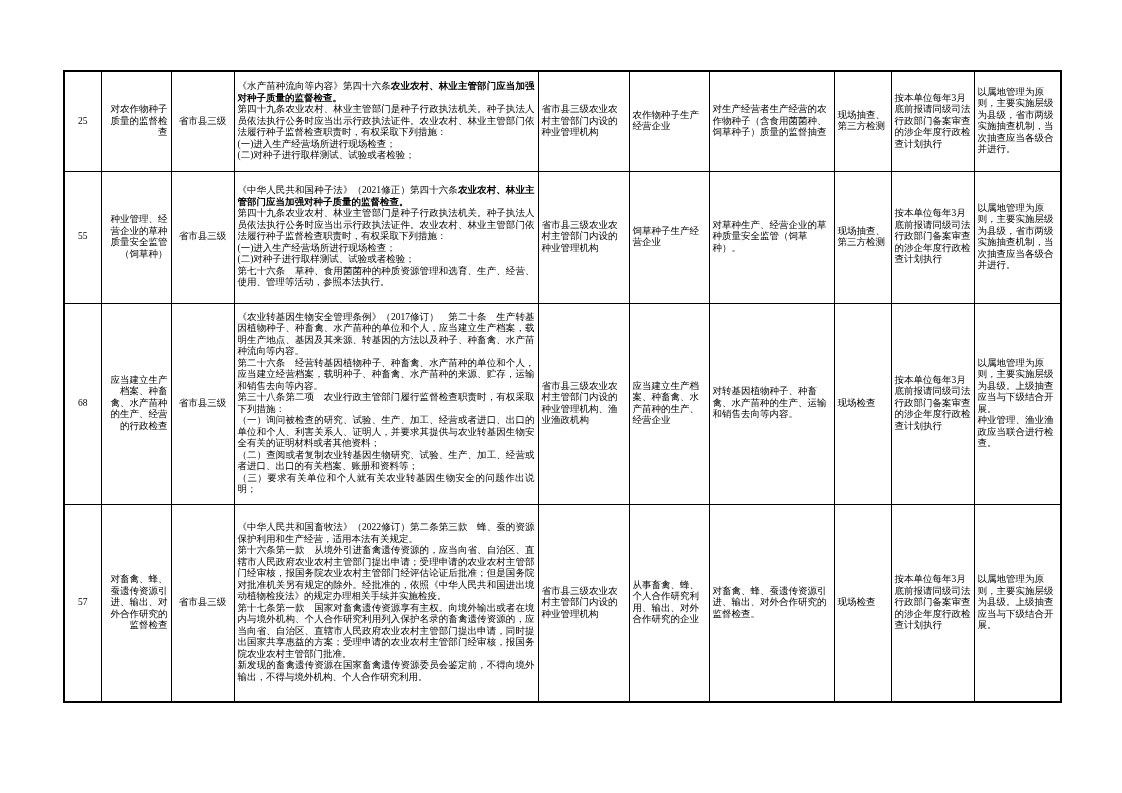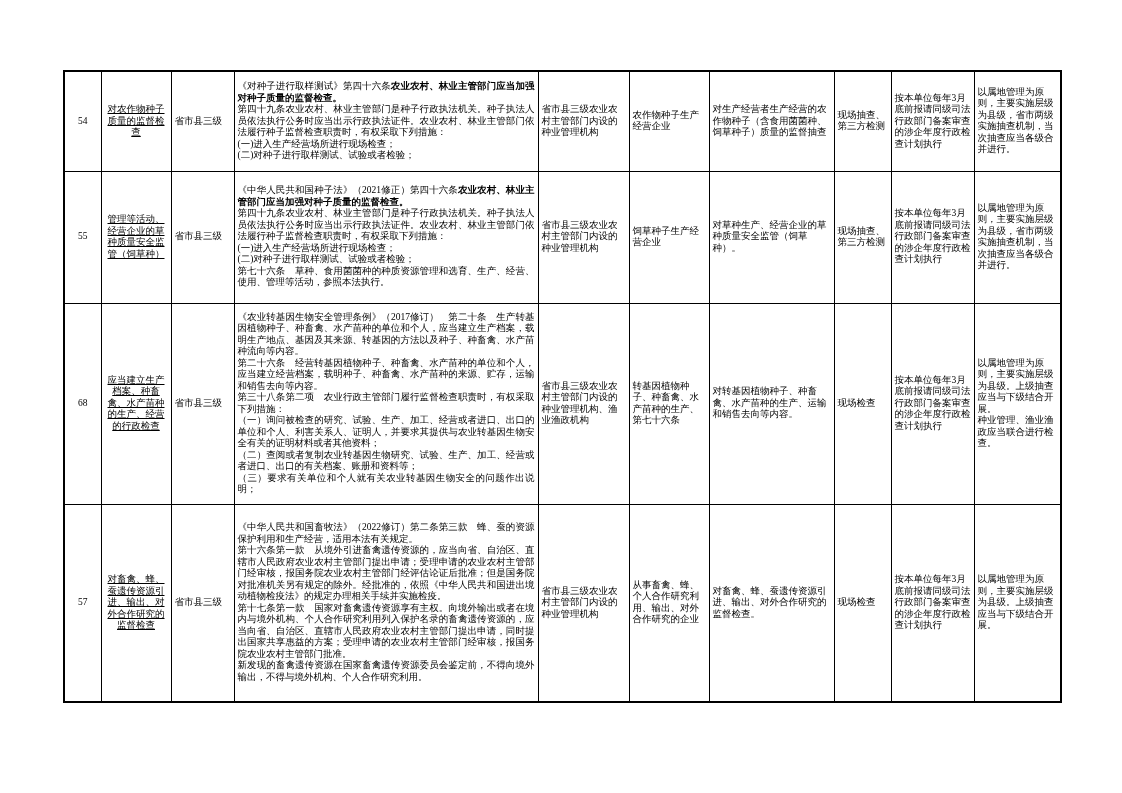--- a/index.html
+++ b/index.html
@@ -25,22 +25,22 @@
     vertical-align: middle;
     padding: 2px 3px;
     font-size: 9.5px;
     line-height: 11.5px;
     color: #000;
     white-space: pre-wrap;
     word-break: break-all;
     overflow: hidden;
   }
   td.c-num   { text-align: center; }
-  td.c-level { text-align: left; }
-  td.c-item  { text-align: center; text-decoration: underline; }
+  td.c-level { text-align: center; }
+  td.c-item  { text-align: right; }
   td.c-basis { text-align: justify; padding: 2px 4px; }
   td.c-plain { text-align: left; }
   .bold-seg  { font-weight: bold; }
 </style>
 </head>
 <body>
 
 <div class="page">
   <table class="insp">
     <colgroup>
@@ -50,37 +50,37 @@
       <col style="width:304px">
         <col style="width:91px">
         <col style="width:80px">
       <col style="width:125px">
         <col style="width:57px">
         <col style="width:83px">
       <col style="width:87px">
     </colgroup>
     <tbody>
       <tr style="height:100px">
-        <td class="c-num">54</td>
+        <td class="c-num">25</td>
         <td class="c-item">对农作物种子质量的监督检查</td>
         <td class="c-level">省市县三级</td>
-        <td class="c-basis"><span>《对种子进行取样测试》第四十六条</span><span class="bold-seg">农业农村、林业主管部门应当加强对种子质量的监督检查。</span><span>
+        <td class="c-basis"><span>《水产苗种流向等内容》第四十六条</span><span class="bold-seg">农业农村、林业主管部门应当加强对种子质量的监督检查。</span><span>
 第四十九条农业农村、林业主管部门是种子行政执法机关。种子执法人员依法执行公务时应当出示行政执法证件。农业农村、林业主管部门依法履行种子监督检查职责时，有权采取下列措施：
 (一)进入生产经营场所进行现场检查；
 (二)对种子进行取样测试、试验或者检验；</span></td>
         <td class="c-plain">省市县三级农业农村主管部门内设的种业管理机构</td>
         <td class="c-plain">农作物种子生产经营企业</td>
         <td class="c-plain">对生产经营者生产经营的农作物种子（含食用菌菌种、饲草种子）质量的监督抽查</td>
         <td class="c-plain">现场抽查、第三方检测</td>
         <td class="c-plain">按本单位每年3月底前报请同级司法行政部门备案审查的涉企年度行政检查计划执行</td>
         <td class="c-plain">以属地管理为原则，主要实施层级为县级，省市两级实施抽查机制，当次抽查应当各级合并进行。</td>
       </tr>
       <tr style="height:132px">
         <td class="c-num">55</td>
-        <td class="c-item">管理等活动、经营企业的草种质量安全监管（饲草种）</td>
+        <td class="c-item">种业管理、经营企业的草种质量安全监管（饲草种）</td>
         <td class="c-level">省市县三级</td>
         <td class="c-basis"><span>《中华人民共和国种子法》（2021修正）第四十六条</span><span class="bold-seg">农业农村、林业主管部门应当加强对种子质量的监督检查。</span><span>
 第四十九条农业农村、林业主管部门是种子行政执法机关。种子执法人员依法执行公务时应当出示行政执法证件。农业农村、林业主管部门依法履行种子监督检查职责时，有权采取下列措施：
 (一)进入生产经营场所进行现场检查；
 (二)对种子进行取样测试、试验或者检验；
 第七十六条　草种、食用菌菌种的种质资源管理和选育、生产、经营、使用、管理等活动，参照本法执行。</span></td>
         <td class="c-plain">省市县三级农业农村主管部门内设的种业管理机构</td>
         <td class="c-plain">饲草种子生产经营企业</td>
         <td class="c-plain">对草种生产、经营企业的草种质量安全监管（饲草种）。</td>
         <td class="c-plain">现场抽查、第三方检测</td>
@@ -91,21 +91,21 @@
         <td class="c-num">68</td>
         <td class="c-item">应当建立生产档案、种畜禽、水产苗种的生产、经营的行政检查</td>
         <td class="c-level">省市县三级</td>
         <td class="c-basis"><span></span><span class="bold-seg"></span><span>《农业转基因生物安全管理条例》（2017修订）　第二十条　生产转基因植物种子、种畜禽、水产苗种的单位和个人，应当建立生产档案，载明生产地点、基因及其来源、转基因的方法以及种子、种畜禽、水产苗种流向等内容。
 第二十六条　经营转基因植物种子、种畜禽、水产苗种的单位和个人，应当建立经营档案，载明种子、种畜禽、水产苗种的来源、贮存，运输和销售去向等内容。
 第三十八条第二项　农业行政主管部门履行监督检查职责时，有权采取下列措施：
 （一）询问被检查的研究、试验、生产、加工、经营或者进口、出口的单位和个人、利害关系人、证明人，并要求其提供与农业转基因生物安全有关的证明材料或者其他资料；
 （二）查阅或者复制农业转基因生物研究、试验、生产、加工、经营或者进口、出口的有关档案、账册和资料等；
 （三）要求有关单位和个人就有关农业转基因生物安全的问题作出说明；</span></td>
         <td class="c-plain">省市县三级农业农村主管部门内设的种业管理机构、渔业渔政机构</td>
-        <td class="c-plain">转基因植物种子、种畜禽、水产苗种的生产、第七十六条</td>
+        <td class="c-plain">应当建立生产档案、种畜禽、水产苗种的生产、经营企业</td>
         <td class="c-plain">对转基因植物种子、种畜禽、水产苗种的生产、运输和销售去向等内容。</td>
         <td class="c-plain">现场检查</td>
         <td class="c-plain">按本单位每年3月底前报请同级司法行政部门备案审查的涉企年度行政检查计划执行</td>
         <td class="c-plain">以属地管理为原则，主要实施层级为县级。上级抽查应当与下级结合开展。
 种业管理、渔业渔政应当联合进行检查。</td>
       </tr>
       <tr style="height:198px">
         <td class="c-num">57</td>
         <td class="c-item">对畜禽、蜂、蚕遗传资源引进、输出、对外合作研究的监督检查</td>
         <td class="c-level">省市县三级</td>

